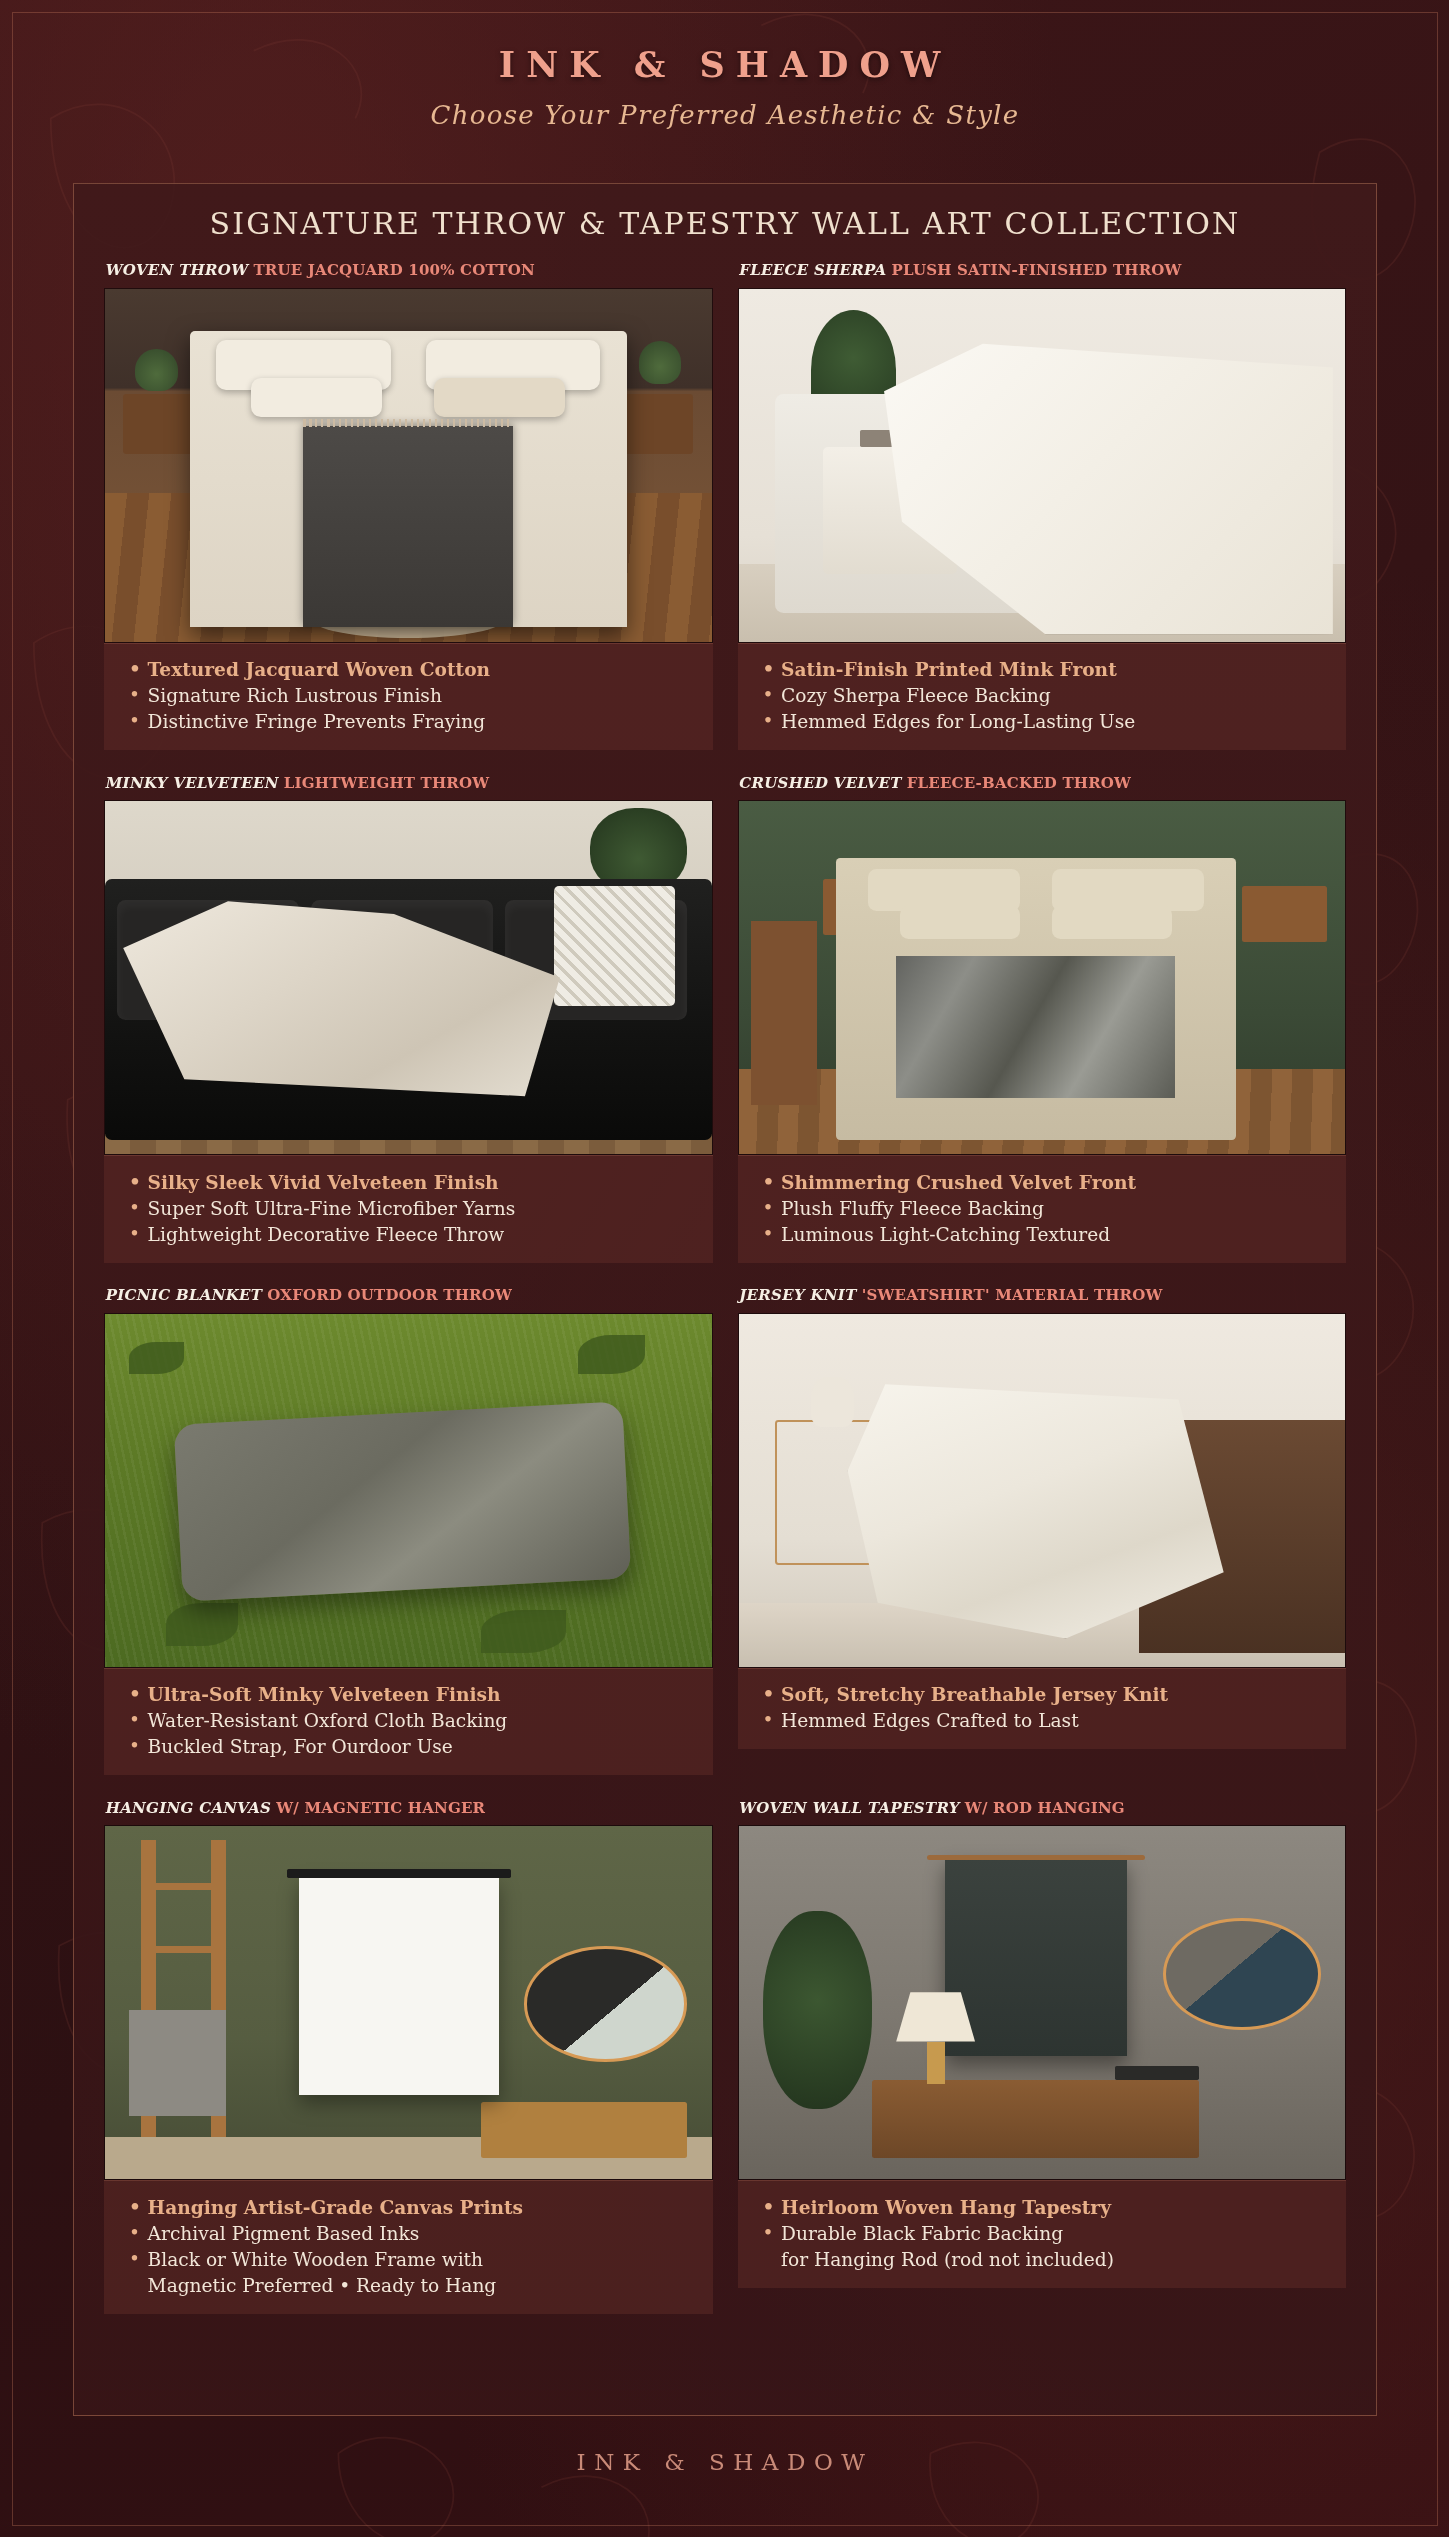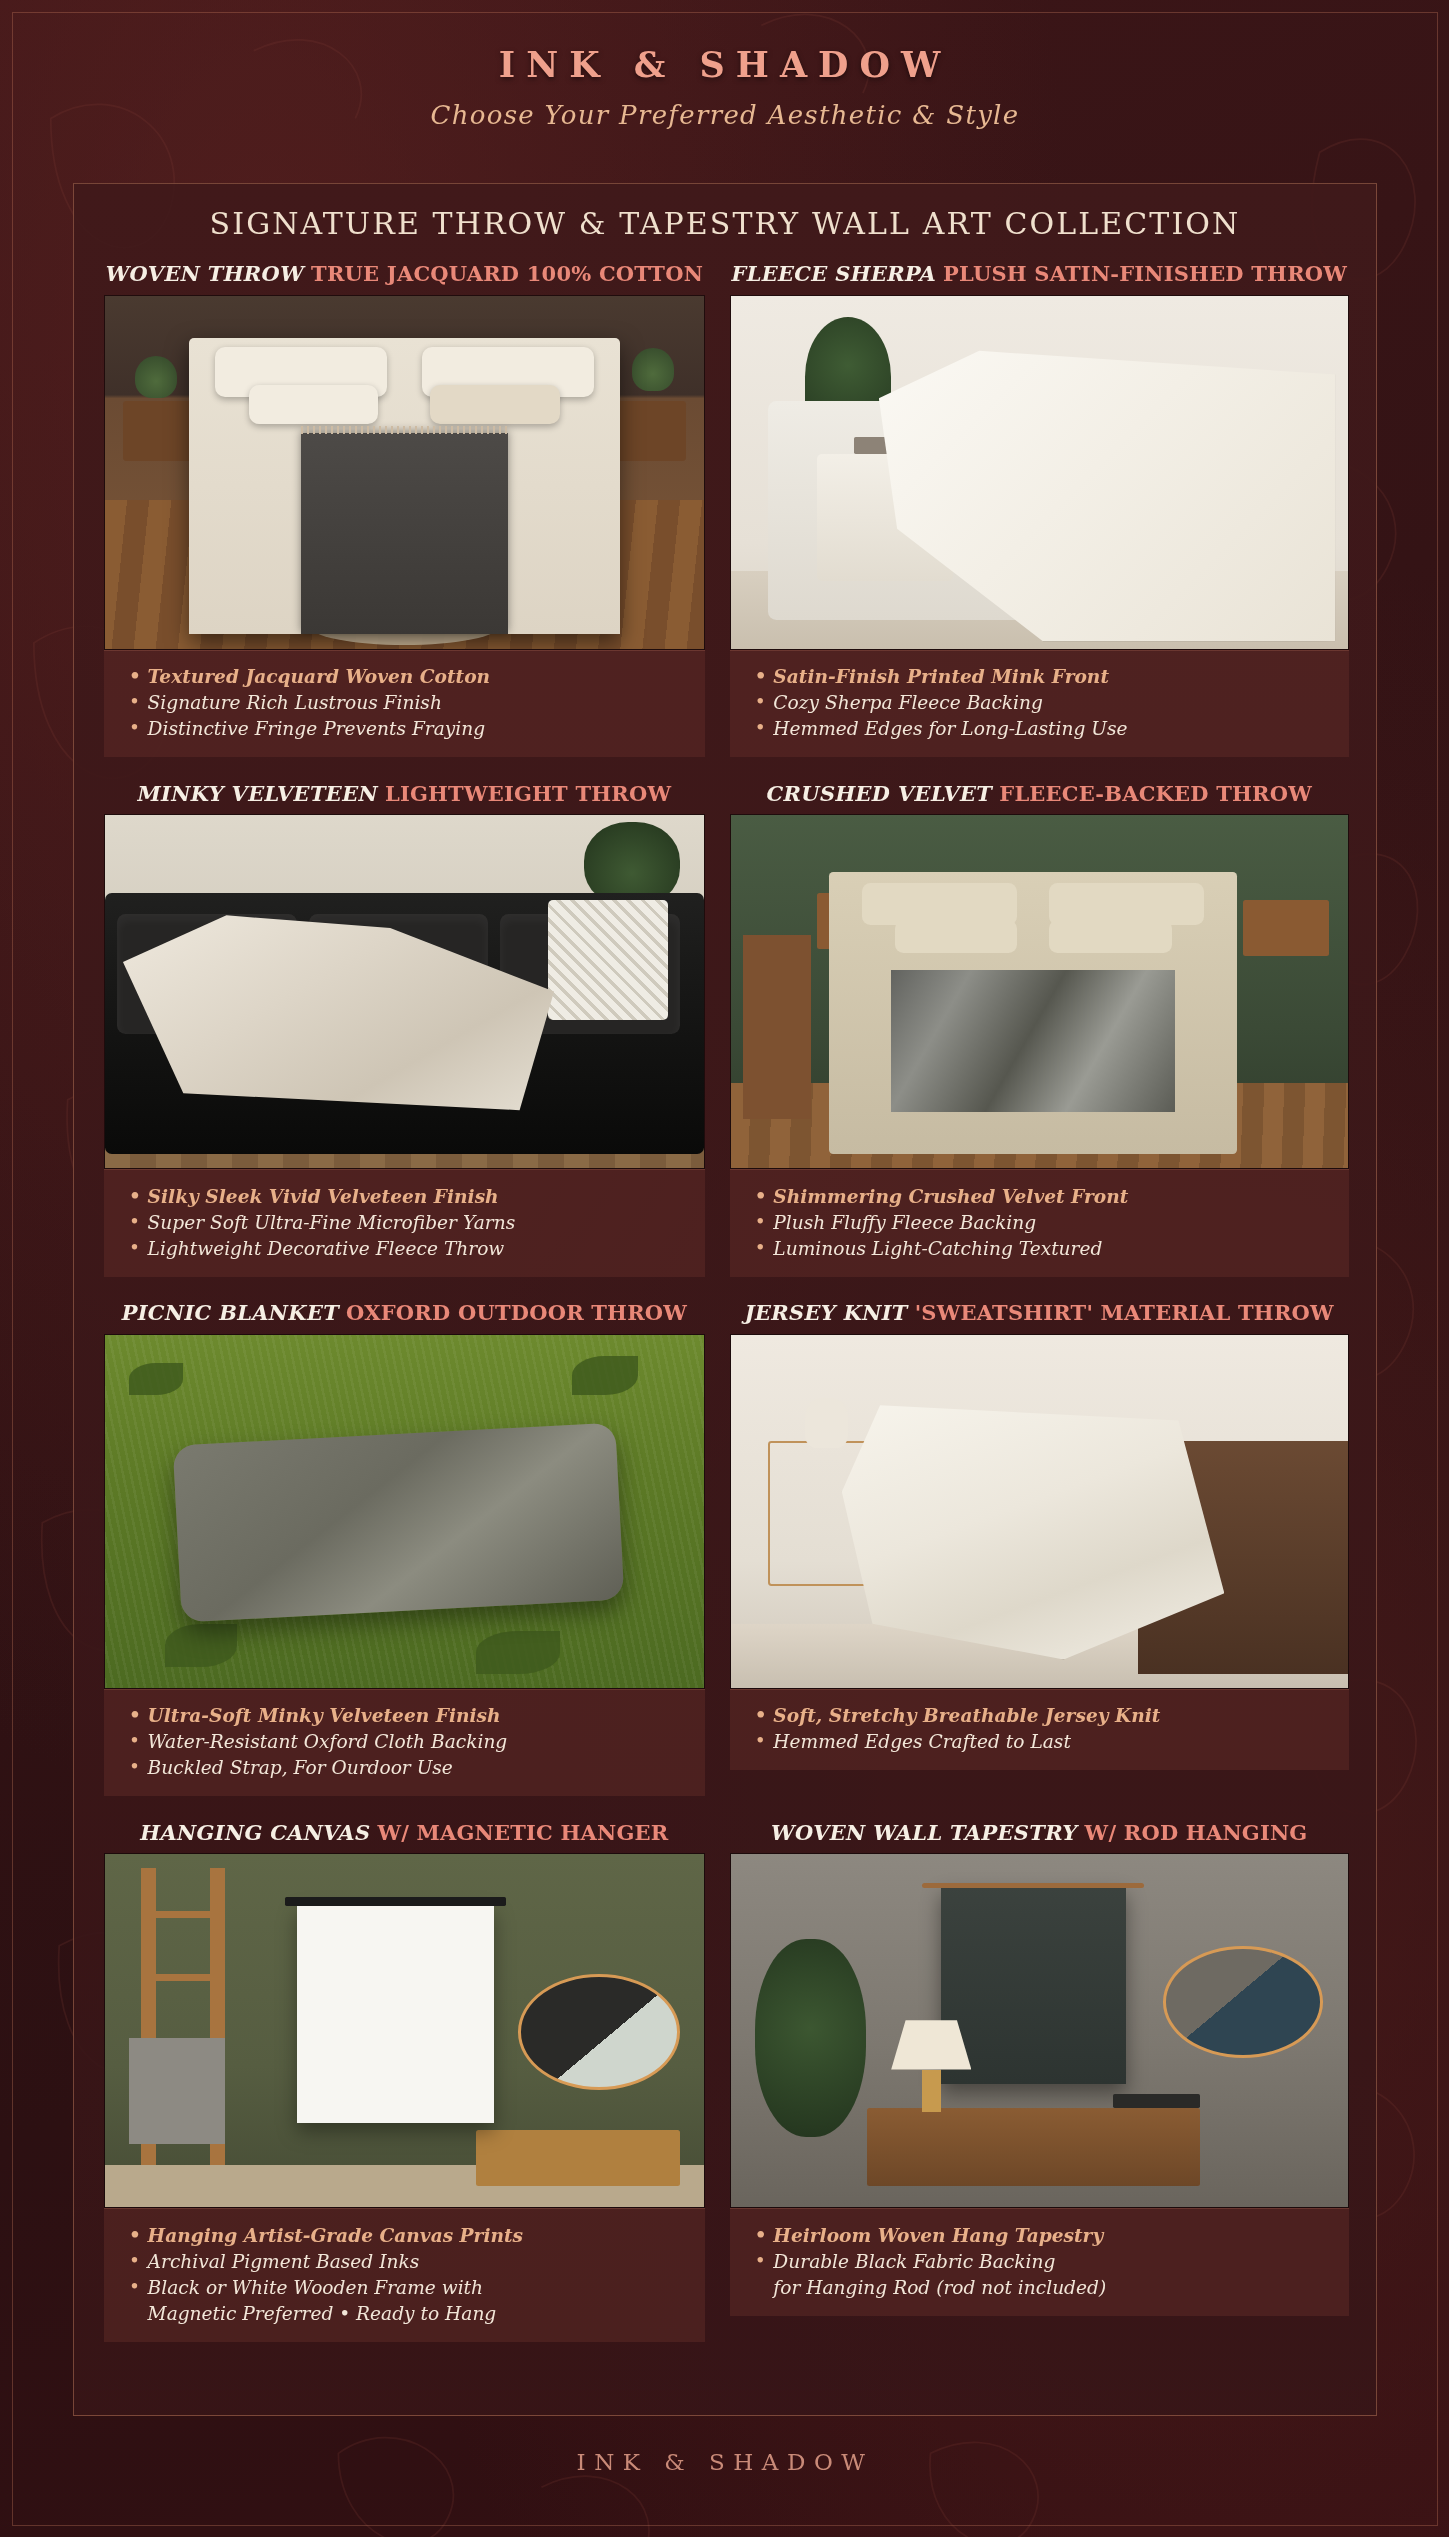--- a/index.html
+++ b/index.html
@@ -95,23 +95,23 @@
     gap: 18.6px 25px;
     padding: 0 30px 25px 30px;
   }
 
   .card {
     display: flex;
     flex-direction: column;
   }
 
   .card-heading {
-    text-align: center;
+    text-align: left;
     font-family: "DejaVu Serif", serif;
-    font-size: 21px;
+    font-size: 15px;
     letter-spacing: 0.3px;
     padding: 5px 1.7px 8.5px 1.7px;
     white-space: nowrap;
   }
   .card-heading .h-em {
     font-style: italic;
     font-weight: bold;
     color: #f6efe4;
   }
   .card-heading .h-accent {
@@ -128,21 +128,20 @@
     border: 0.8px solid rgba(0,0,0,0.5);
     box-sizing: border-box;
   }
 
   .card-features {
     background: rgba(92,42,38,0.55);
     border-top: 0.8px solid rgba(190,120,94,0.25);
     padding: 13.5px 15px 15px 25px;
     min-height: 81px;
     box-sizing: border-box;
-    font-style: italic;
   }
   .feat-list {
     margin: 0;
     padding: 0;
     list-style: none;
   }
   .feat-list li {
     position: relative;
     font-family: "DejaVu Serif", serif;
     font-size: 18.6px;

